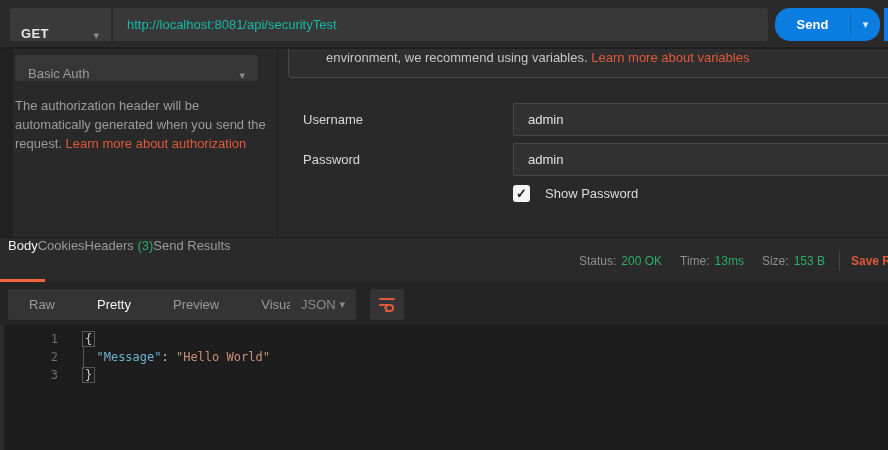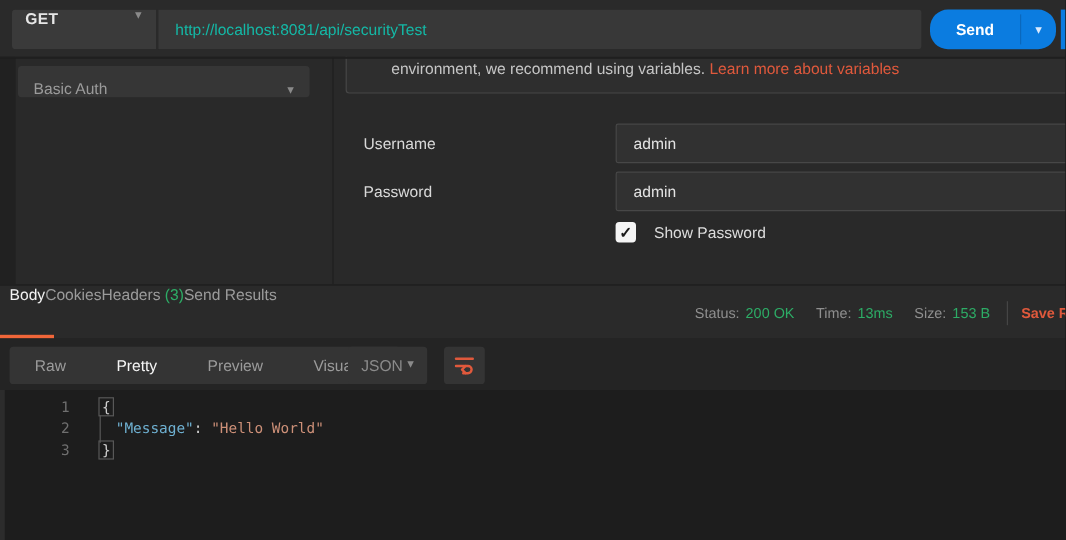--- a/index.html
+++ b/index.html
@@ -5,21 +5,21 @@
   * { margin:0; padding:0; box-sizing:border-box; }
   html,body { background:#161616; }
   body { font-family:"Liberation Sans", sans-serif; }
   #screen {
     position:relative; width:888px; height:450px; overflow:hidden;
     background:#292929; font-size:13px; color:#ededed;
   }
   
   .topbar { position:absolute; left:0; top:0; width:888px; height:47px; background:#2a2a2a; z-index:30; }
   .url-group { position:absolute; left:10px; top:8px; width:758px; height:33px; display:flex; border-radius:3px; overflow:hidden; }
-  .method-box { width:120px; background:#3a3a3a; display:flex; align-items:flex-start; justify-content:space-between; padding:0 12px 0 11px; cursor:pointer; }
+  .method-box { width:101px; background:#3a3a3a; display:flex; align-items:flex-end; justify-content:space-between; padding:0 12px 0 11px; cursor:pointer; }
   .method-label { color:#e6e6e6; font-weight:bold; letter-spacing:.3px; }
   .group-divider { width:2px; background:#2a2a2a; }
   .url-box { flex:1; background:#383838; display:flex; align-items:center; padding-left:14px; color:#14b8a6; }
   .chev { color:#8a8a8a; font-size:11px; line-height:1; }
   .send-btn { position:absolute; left:775px; top:8px; width:105px; height:33px; background:#0b7ce0; border-radius:15px; display:flex; overflow:hidden; cursor:pointer; }
   .send-main { flex:1; display:flex; align-items:center; justify-content:center; color:#fff; font-weight:bold; }
   .send-sep { width:1px; background:#0a68bd; margin:4px 0; }
   .send-caret { width:29px; display:flex; align-items:center; justify-content:center; color:#dbeafd; font-size:11px; }
   .edge-sliver { position:absolute; left:884px; top:8px; width:4px; height:33px; background:#0b7ce0; }
   
@@ -74,20 +74,21 @@
 
 <div id="screen">
 
   <div class="main">
     <div class="left-strip"></div>
 
     <div class="auth-select">
       <span class="val">Basic Auth</span>
       <span class="chev">▾</span>
     </div>
+    <p class="auth-desc"><span>The authorization header will be automatically generated when you send the request. </span><a class="orange">Learn more about authorization</a></p>
 
     <div class="panel-divider"></div>
 
     <div class="callout">
       <p class="callout-text"><span>environment, we recommend using variables. </span><a class="orange">Learn more about variables</a></p>
     </div>
 
     <div class="form-label" style="top:65px;">Username</div>
     <div class="form-input" style="top:56px;">
       <span>admin</span>

